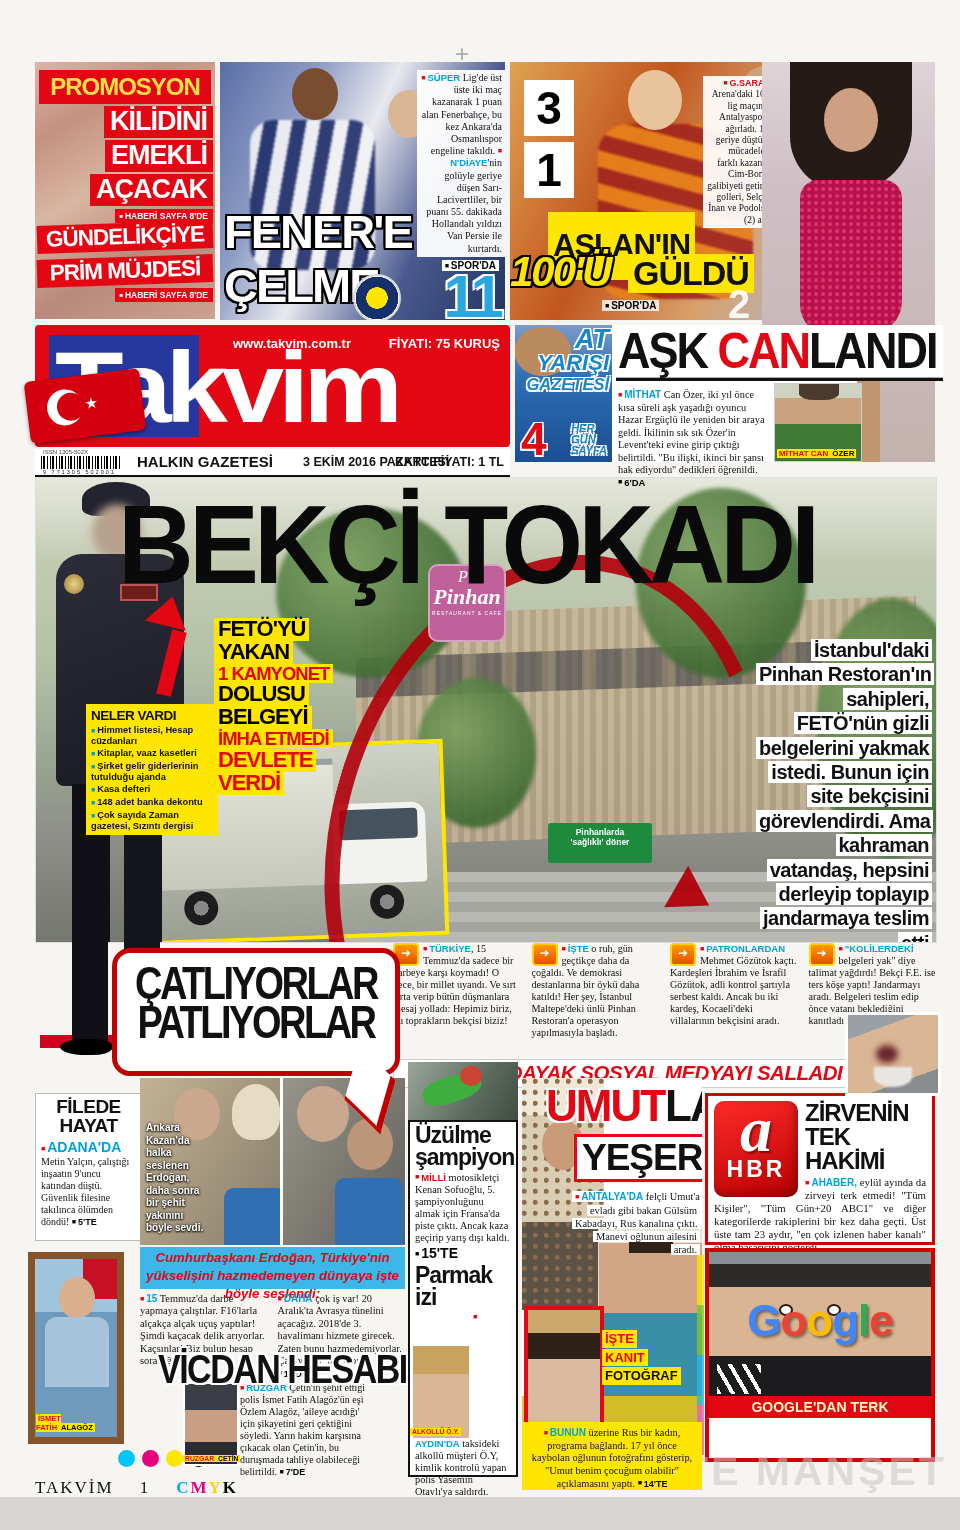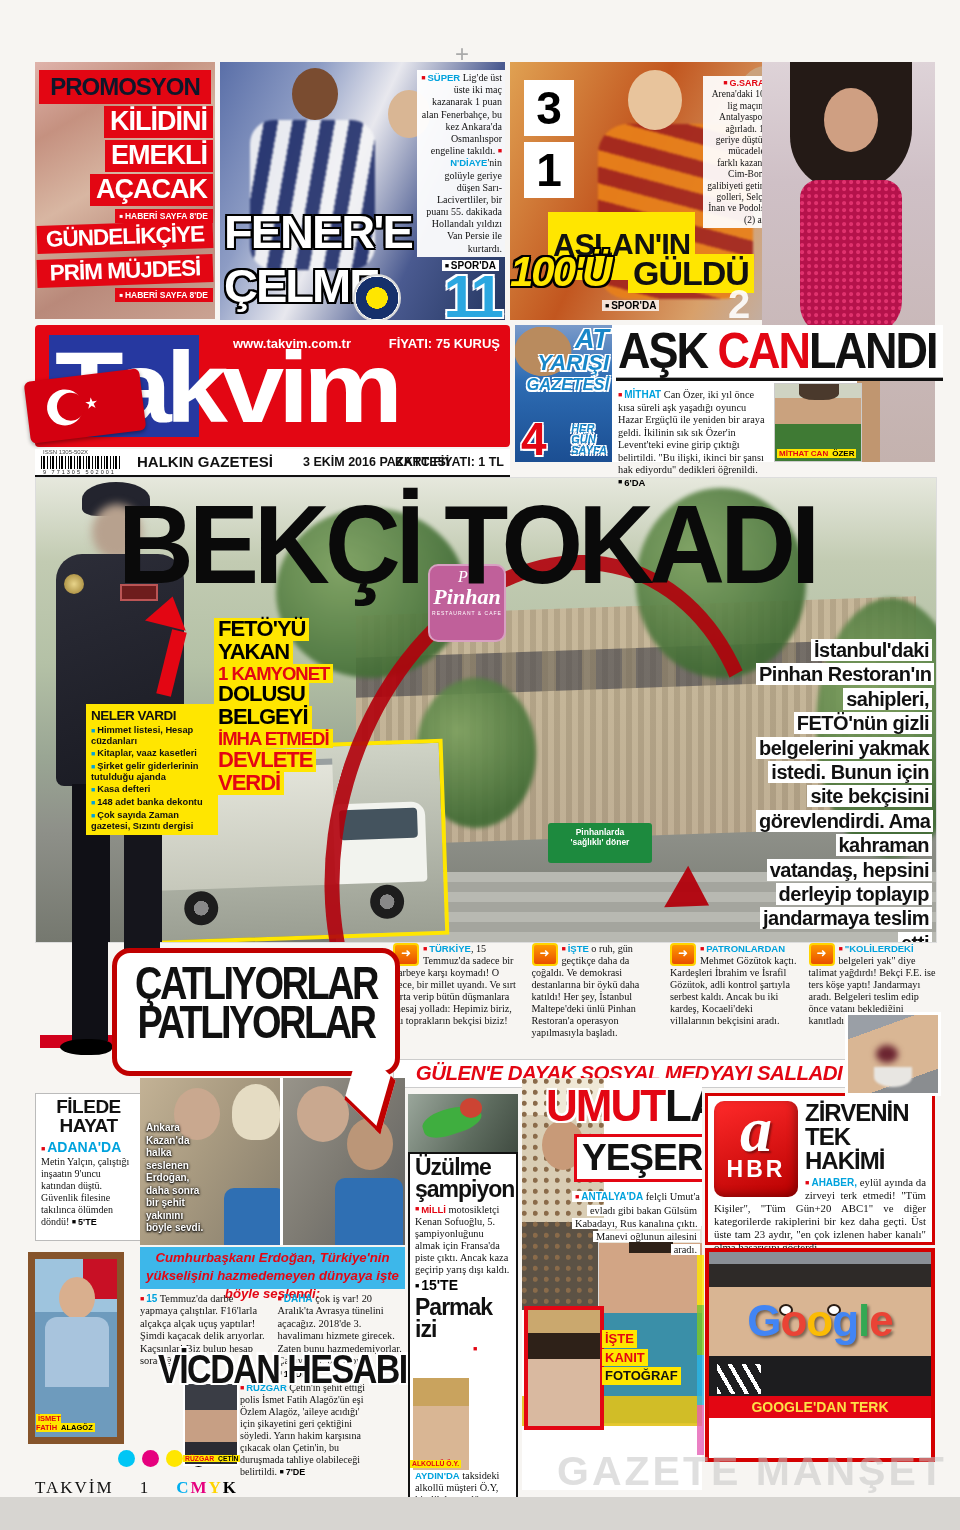--- a/index.html
+++ b/index.html
@@ -13,21 +13,21 @@
   .ref{font-family:"Liberation Sans",sans-serif;font-weight:bold;color:#000;white-space:nowrap;}
   .ref::before{content:"■ ";font-size:7px;vertical-align:1.5px;}
   .outline-w{text-shadow:-2px -2px 0 #fff,2px -2px 0 #fff,-2px 2px 0 #fff,2px 2px 0 #fff,
              -2px 0 0 #fff,2px 0 0 #fff,0 -2px 0 #fff,0 2px 0 #fff;}
   .outline-b{text-shadow:-2px -2px 0 #000,2px -2px 0 #000,-2px 2px 0 #000,2px 2px 0 #000,
              -2px 0 0 #000,2px 0 0 #000,0 -2px 0 #000,0 2px 0 #000;}
   .chips{background:#fff;box-decoration-break:clone;-webkit-box-decoration-break:clone;padding:0 3px;}
   
   #promo{left:35px;top:62px;width:180px;height:257px;
     background:linear-gradient(150deg,#dfb3ab 0%,#c59180 22%,#d8b6a2 45%,#b9897a 70%,#caa393 100%);}
-  .promo-title{margin:8px 4px 0 4px;background:#e30613;color:#0f172a;font-weight:bold;font-size:24px;
+  .promo-title{margin:8px 4px 0 4px;background:#e30613;color:#fde047;font-weight:bold;font-size:24px;
     text-align:center;letter-spacing:-1px;padding:3px 0;}
   .promo-line{float:right;clear:both;background:#e30613;color:#fff;font-weight:bold;font-size:27px;
     letter-spacing:-1px;padding:0 6px 1px 6px;margin:2px 2px 0 0;}
   .promo-ref{float:right;clear:both;background:#e30613;color:#fff;font-weight:bold;font-size:8.5px;
     padding:2px 5px;margin:3px 2px 0 0;}
   .promo-ref::before{content:"■ ";font-size:6px;vertical-align:1px;}
   .promo-big{clear:both;background:#e30613;color:#fff;font-weight:bold;font-size:22.5px;text-align:center;
     letter-spacing:-1px;margin:6px 2px 0 2px;transform:rotate(-2deg);padding:1px 0;}
   
   #fener{left:220px;top:62px;width:285px;height:258px;overflow:hidden;
@@ -246,21 +246,21 @@
   #vicdan-h{left:158px;top:1346px;width:250px;font-size:34px;font-weight:bold;letter-spacing:-1.5px;
     transform:scaleY(1.18);transform-origin:left top;z-index:3;white-space:nowrap;}
   #ruzgar{left:183px;top:1382px;width:52px;height:80px;border:2px solid #fff;z-index:2;
     background:linear-gradient(180deg,#3a3d45 0 32%,#c79f84 32% 72%,#2b2b33 72%);}
   #ruzgar-cap{position:absolute;left:-2px;bottom:2px;font-size:6.8px;}
   #ruzgar-cap .c1{background:#ffe600;color:#e30613;font-weight:bold;padding:0 2px;}
   #ruzgar-cap .c2{background:#ffe600;color:#000;font-weight:bold;padding:0 2px;}
   #vicdan-text{left:240px;top:1382px;width:134px;font-family:"Liberation Serif",serif;
     font-size:10px;line-height:1.2;}
   
-  #midcol{left:408px;top:1094px;width:110px;height:415px;padding-left:12px;}
+  #midcol{left:408px;top:1062px;width:110px;height:415px;padding-left:12px;}
   #moto{position:absolute;left:0;top:0;width:110px;height:62px;
     background:linear-gradient(120deg,#9aa69b,#5d6b5e 60%,#3f4a40);}
   .m-bike{position:absolute;left:14px;top:14px;width:60px;height:26px;background:#3fae3f;
     border-radius:40% 60% 40% 40%;transform:rotate(-18deg);}
   .m-rider{position:absolute;left:52px;top:4px;width:22px;height:20px;background:#c43;border-radius:50%;}
   #midbox{position:absolute;left:0;top:58px;width:110px;height:357px;background:#fff;border:2px solid #111;
     box-sizing:border-box;padding:3px 5px;}
   #midbox .mh{font-size:23px;font-weight:bold;line-height:.95;letter-spacing:-1px;}
   #midbox p{margin:3px 0 0 0;font-family:"Liberation Serif",serif;font-size:10.3px;line-height:1.18;}
   .oy-float{float:left;width:56px;height:92px;margin:34px 4px 0 -2px;position:relative;
@@ -315,21 +315,21 @@
   #fb-side{position:absolute;right:0px;top:3px;writing-mode:vertical-rl;font-size:6px;color:#fff;}
   #fb-photo{position:relative;height:144px;overflow:hidden;
     background:linear-gradient(180deg,#8a8f96 0 8%,#2e2a28 8% 24%,#d9b593 24% 72%,#1d1d1f 72%);}
   .ozil-eye{position:absolute;width:10px;height:8px;border-radius:50%;background:#fff;border:2px solid #2a1d14;}
   .adidas{position:absolute;left:8px;bottom:2px;width:44px;height:30px;
     background:repeating-linear-gradient(60deg,#fff 0 4px,#1d1d1f 4px 12px);}
   #google{position:absolute;left:0;top:44px;width:100%;text-align:center;font-size:44px;font-weight:bold;
     letter-spacing:-1px;text-shadow:2px 2px 3px rgba(0,0,0,.45);}
   #google .g1{color:#4285F4}#google .g2{color:#EA4335}#google .g3{color:#FBBC05}
   #google .g4{color:#4285F4}#google .g5{color:#34A853}#google .g6{color:#EA4335}
-  #fb-foot{height:22px;background:#e30613;color:#fde047;font-weight:bold;font-size:14px;text-align:center;
+  #fb-foot{height:22px;background:#e30613;color:#fef9c3;font-weight:bold;font-size:14px;text-align:center;
     line-height:22px;}
   #edge-deco{left:697px;top:1255px;width:7px;height:200px;opacity:.8;
     background:linear-gradient(180deg,#ffe600 0 25%,#7ec822 25% 50%,#2bb5e5 50% 75%,#e560b5 75%);}
   
   #watermark{left:545px;top:1436px;width:400px;height:70px;display:flex;align-items:center;gap:12px;opacity:.55;}
   #wm-shield{position:relative;width:54px;height:62px;background:#c4c4c4;
     clip-path:polygon(0 0,100% 0,100% 68%,50% 100%,0 68%);}
   #wm-shield .inner{position:absolute;left:7px;top:7px;width:40px;height:48px;background:#f7f5f2;
     clip-path:polygon(0 0,100% 0,100% 68%,50% 100%,0 68%);}
   #wm-shield .m{position:absolute;left:0;top:10px;width:54px;text-align:center;font-size:26px;
@@ -632,20 +632,23 @@
     <div id="umut-h2">YEŞERDİ</div>
     <div id="umut-body">
       <span class="chips"><span class="leadc sq" style="font-size:10px">ANTALYA'DA</span><span> felçli Umut'a evladı gibi bakan Gülsüm Kabadayı, Rus kanalına çıktı. Manevi oğlunun ailesini aradı.</span></span>
     </div>
     <div id="child"></div>
     <div id="umut-caps">
       <span class="yc r">İŞTE</span>
       <span class="yc r">KANIT</span>
       <span class="yc">FOTOĞRAF</span>
     </div>
+    <div id="umut-ybox">
+      <span class="leadc sq" style="font-size:10px">BUNUN</span><span> üzerine Rus bir kadın, programa bağlandı. 17 yıl önce kaybolan oğlunun fotoğrafını gösterip, "Umut benim çocuğum olabilir" açıklamasını yaptı. </span><span class="ref" style="font-size:9px">14'TE</span>
+    </div>
   </section>
 
   <section class="abs" id="ahbr">
     <div id="ahbr-logo">
       <span class="la">a</span>
       <span class="lh">HBR</span>
     </div>
     <div class="ah">ZİRVENİN</div>
     <div class="ah">TEK HAKİMİ</div>
     <p>

